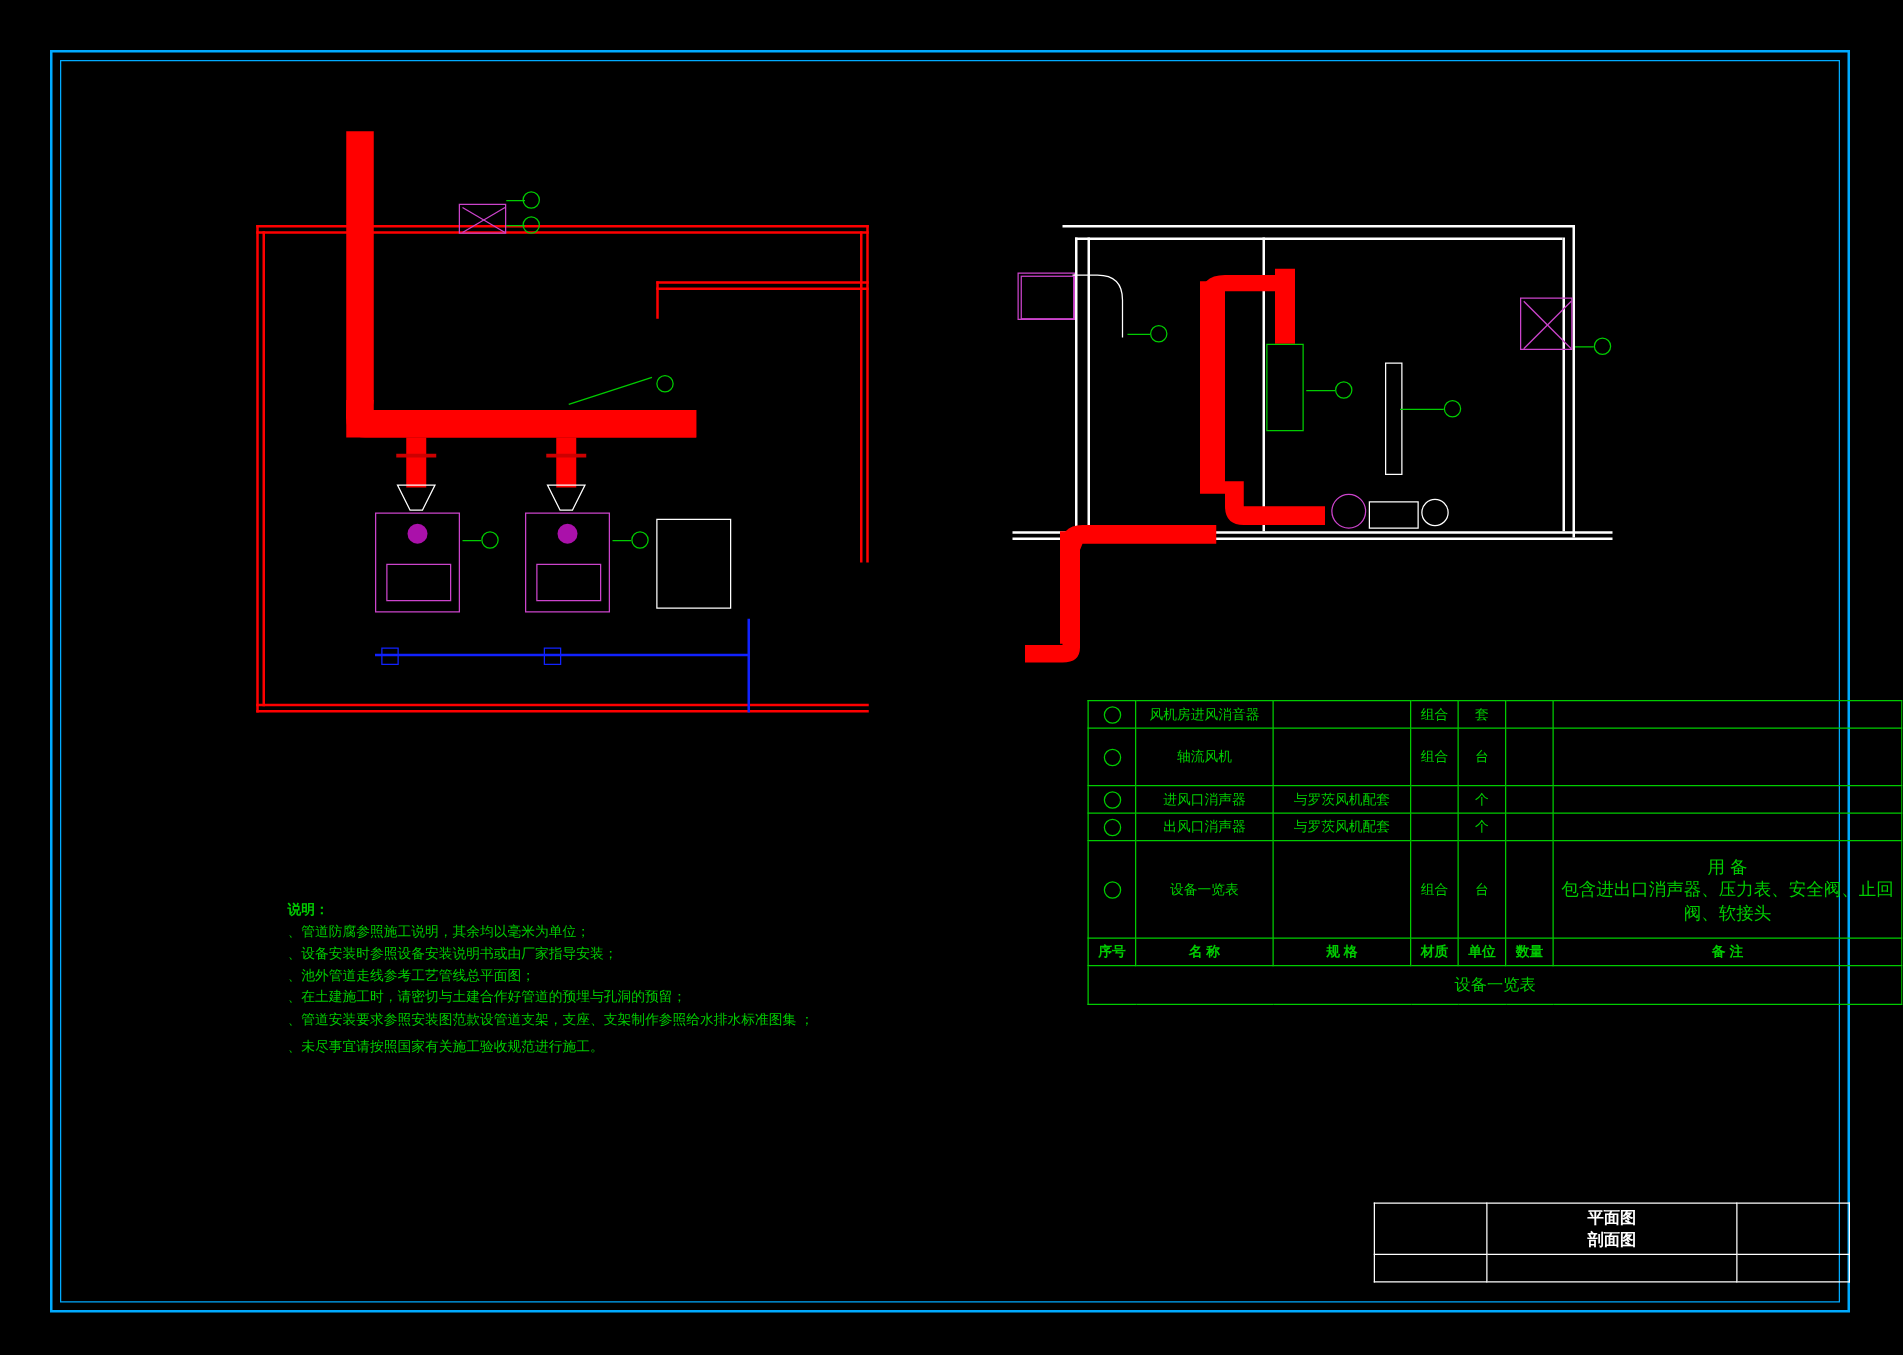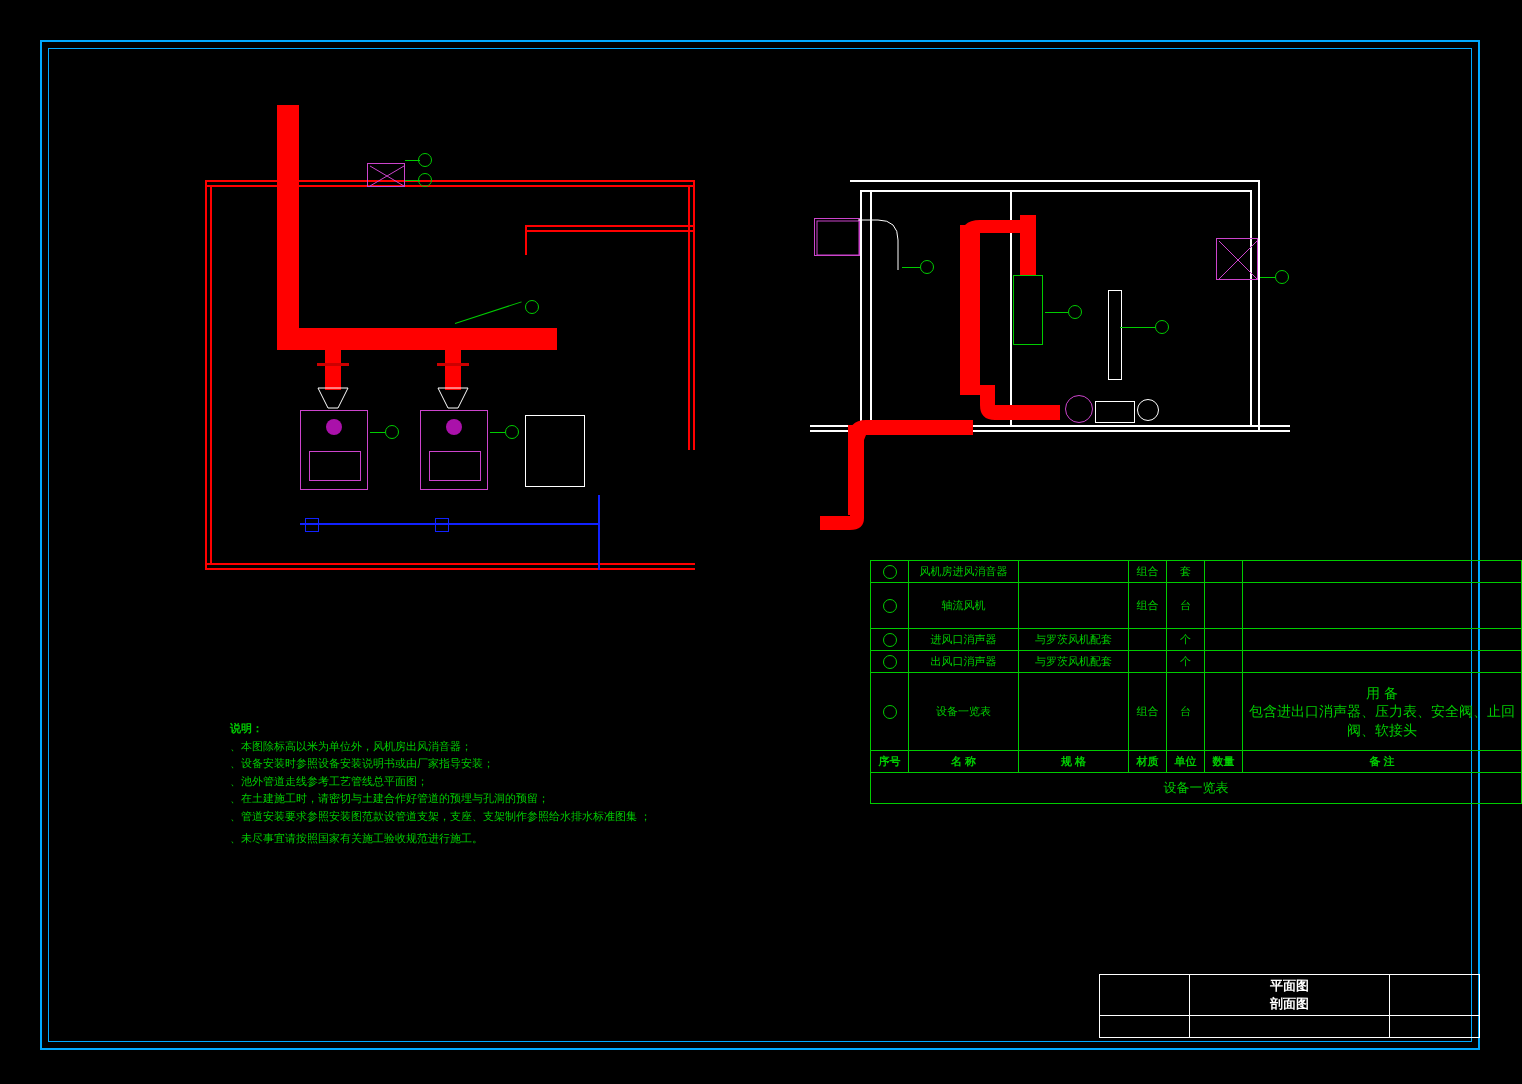--- a/index.html
+++ b/index.html
@@ -164,21 +164,21 @@
   <div class="abs circle" style="left:258px; top:145px;"></div>
   <div class="leader" style="left:235px; top:152px; width:23px;"></div>
   <div class="abs circle" style="left:345px; top:160px;"></div>
   <div class="leader" style="left:310px; top:167px; width:35px;"></div>
   <div class="abs circle" style="left:465px; top:110px;"></div>
   <div class="leader" style="left:450px; top:117px; width:15px;"></div>
 </div>
 
 <div class="abs green-txt" style="left:230px; top:720px; width:600px;">
   <div style="font-weight:bold;">说明：</div>
-  <div>、本图除标高以米为单位外，风机房出风消音器；</div>
+  <div>、管道防腐参照施工说明，其余均以毫米为单位；</div>
   <div>、设备安装时参照设备安装说明书或由厂家指导安装；</div>
   <div>、池外管道走线参考工艺管线总平面图；</div>
   <div>、在土建施工时，请密切与土建合作好管道的预埋与孔洞的预留；</div>
   <div>、管道安装要求参照安装图范款设管道支架，支座、支架制作参照给水排水标准图集           ；</div>
   <div style="margin-top:4px;">、未尽事宜请按照国家有关施工验收规范进行施工。</div>
 </div>
 
 <div class="abs" style="left:870px; top:560px;">
   <table class="eq-table">
     <tbody>
@@ -247,21 +247,21 @@
       <th>数量</th>
       <th>备 注</th>
     </tr>
     <tr>
       <td colspan="7" style="font-size:13px; padding:6px;margin-top:20px;">设备一览表</td>
     </tr>
   </tbody>
     </table>
 </div>
 
-<div class="abs" style="right:42px; bottom:46px;">
+<div class="abs" style="right:42px; bottom:58px;">
   <table style="border-collapse:collapse;">
     <tbody>
         <tr>
       <td class="title-box" style="width:90px; height:22px;"></td>
       <td class="title-box" rowspan="1" style="width:200px; font-weight:bold;">
         <div>平面图</div>
         <div>剖面图</div>
       </td>
       <td class="title-box" style="width:90px;"></td>
     </tr>

